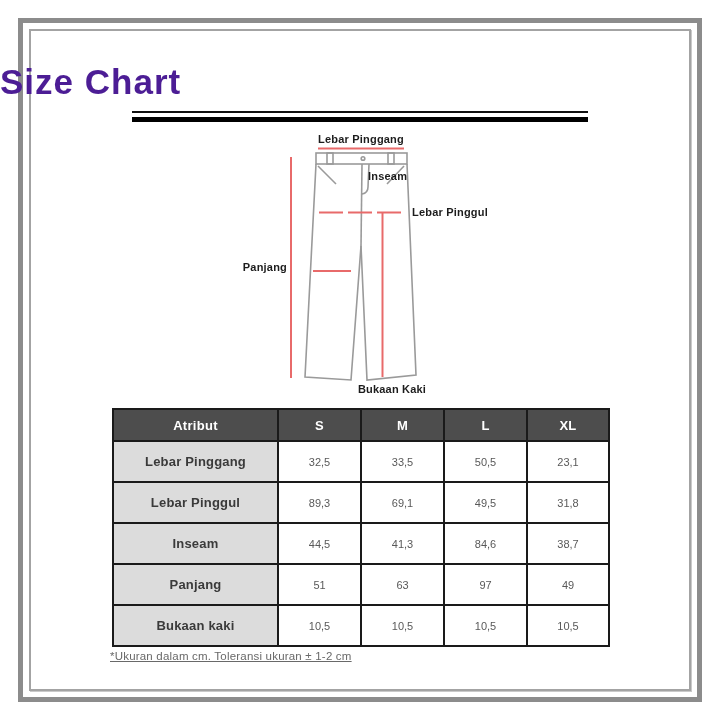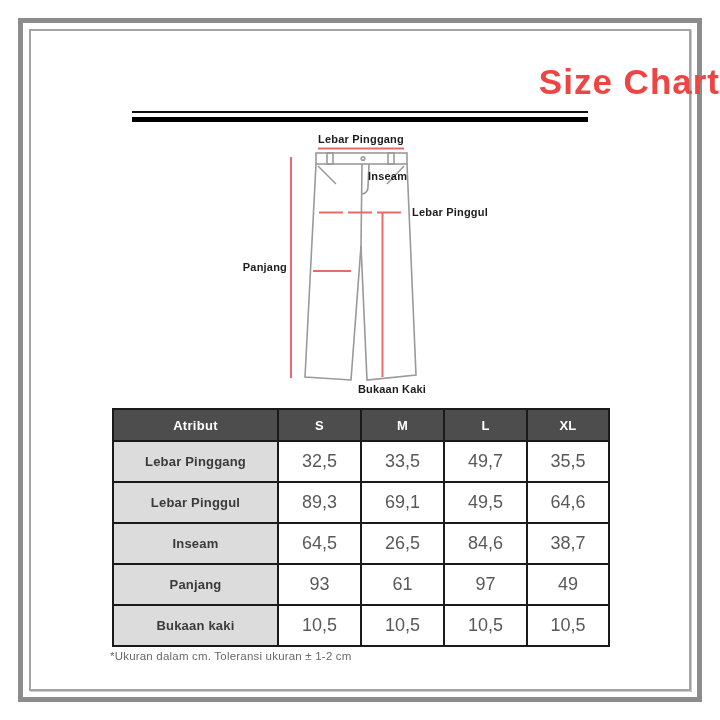--- a/index.html
+++ b/index.html
@@ -23,25 +23,25 @@
     border: 2px solid #a3a3a3;
     box-shadow: 1px 1px 0 #c9c9c9;
   }
   
   .page-title {
     position: absolute;
     top: 62px;
     left: 0;
     width: 720px;
     margin: 0;
-    text-align: right;
+    text-align: left;
     font-size: 35px;
     font-weight: bold;
     letter-spacing: 1px;
-    color: #ef4444;
+    color: #4c1d95;
   }
   .rule-thin {
     position: absolute;
     top: 111px;
     left: 132px;
     width: 456px;
     height: 2px;
     background: #101010;
   }
   .rule-thick {
@@ -100,30 +100,31 @@
     background: #dcdcdc;
     color: #3a3a3a;
     font-size: 13px;
     font-weight: bold;
     height: 39px;
     letter-spacing: 0.2px;
   }
   table.size-table td.val {
     background: #ffffff;
     color: #595959;
-    font-size: 18px;
+    font-size: 11px;
     font-weight: normal;
   }
   .footnote {
     position: absolute;
     top: 650px;
     left: 110px;
     font-size: 11.5px;
     color: #696969;
     letter-spacing: 0.2px;
+    text-decoration: underline;
   }
 </style>
 </head>
 <body>
 
 <div id="page">
 
   <div class="frame-outer">
     <div class="frame-inner"></div>
   </div>
@@ -180,41 +181,41 @@
         <th>M</th>
         <th>L</th>
         <th>XL</th>
       </tr>
     </thead>
     <tbody>
       <tr>
         <td class="attr">Lebar Pinggang</td>
         <td class="val">32,5</td>
         <td class="val">33,5</td>
-        <td class="val">49,7</td>
-        <td class="val">35,5</td>
+        <td class="val">50,5</td>
+        <td class="val">23,1</td>
       </tr>
       <tr>
         <td class="attr">Lebar Pinggul</td>
         <td class="val">89,3</td>
         <td class="val">69,1</td>
         <td class="val">49,5</td>
-        <td class="val">64,6</td>
+        <td class="val">31,8</td>
       </tr>
       <tr>
         <td class="attr">Inseam</td>
-        <td class="val">64,5</td>
-        <td class="val">26,5</td>
+        <td class="val">44,5</td>
+        <td class="val">41,3</td>
         <td class="val">84,6</td>
         <td class="val">38,7</td>
       </tr>
       <tr>
         <td class="attr">Panjang</td>
-        <td class="val">93</td>
-        <td class="val">61</td>
+        <td class="val">51</td>
+        <td class="val">63</td>
         <td class="val">97</td>
         <td class="val">49</td>
       </tr>
       <tr>
         <td class="attr">Bukaan kaki</td>
         <td class="val">10,5</td>
         <td class="val">10,5</td>
         <td class="val">10,5</td>
         <td class="val">10,5</td>
       </tr>

